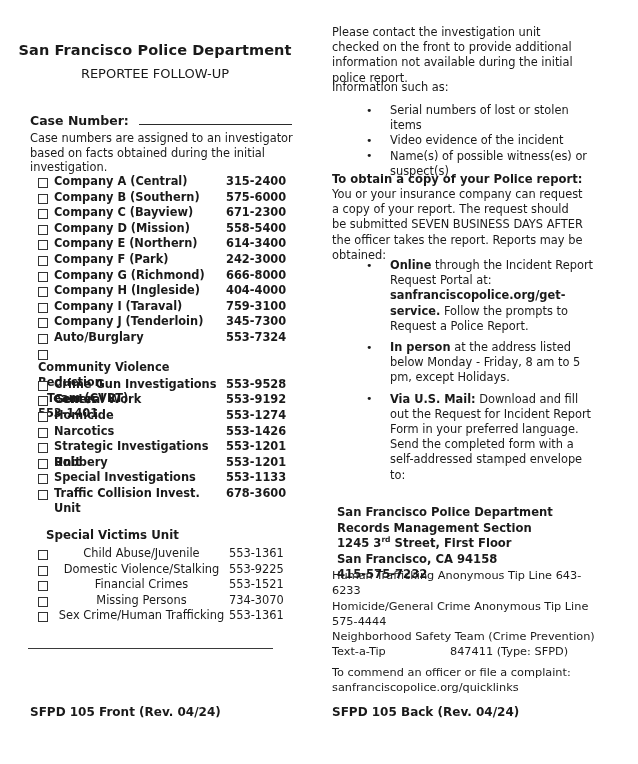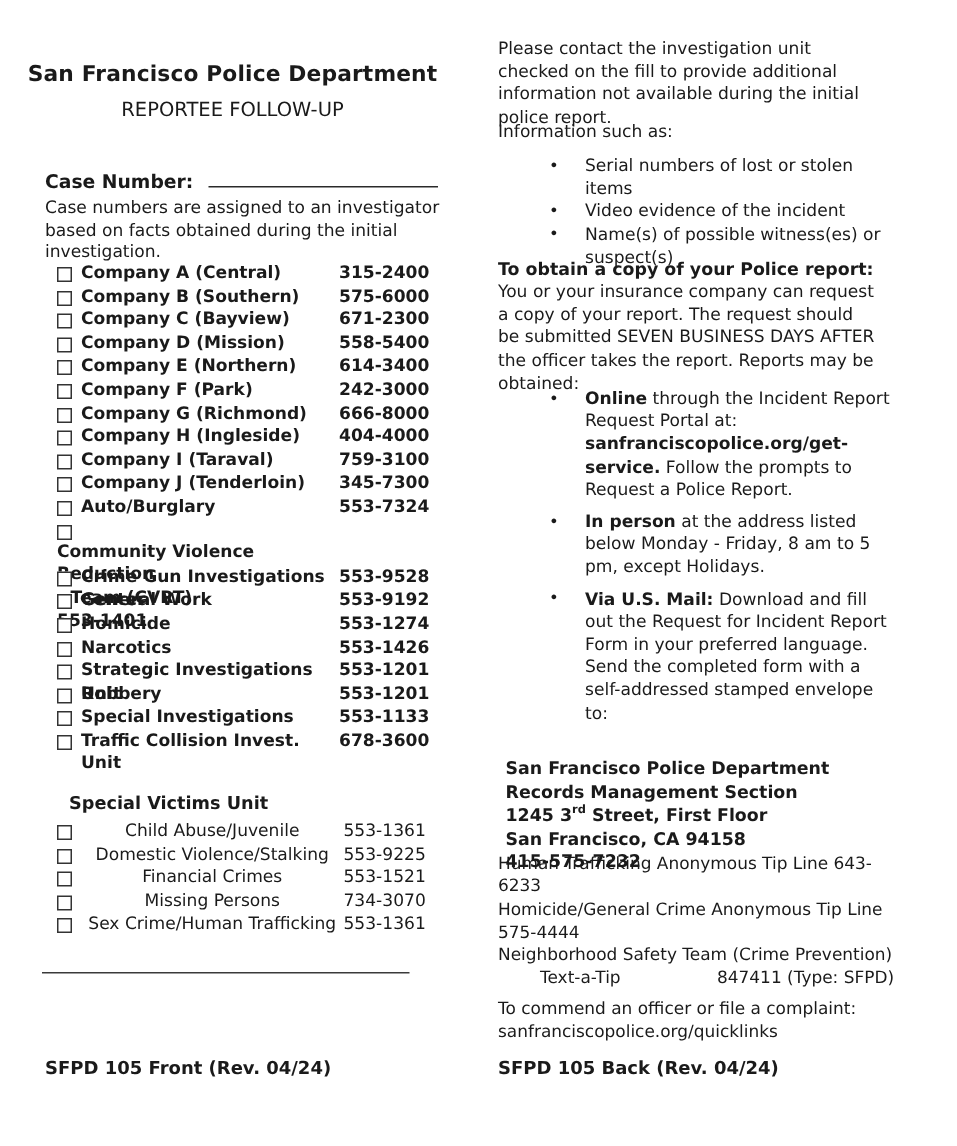--- a/index.html
+++ b/index.html
@@ -249,21 +249,20 @@
   .tiplines {
     position: absolute;
     left: 10px;
     top: 568px;
     width: 272px;
     font-size: 11.3px;
     line-height: 15.3px;
   }
   .tip-textatip {
     display: flex;
-    margin-left: 28px;
   }
   .tip-textatip .tl {
     width: 118px;
     flex: 0 0 auto;
   }
   .commend {
     position: absolute;
     left: 10px;
     top: 665px;
     width: 270px;
@@ -429,21 +428,21 @@
         </div>
       </div>
 
     <div class="officer-line"></div>
 
     <div class="footer-left">SFPD 105 Front (Rev. 04/24)</div>
   </div>
 
   <div class="col col-right">
 
-    <div class="r-block r-intro">Please contact the investigation unit checked on the fill to provide additional information not available during the initial police report.</div>
+    <div class="r-block r-intro">Please contact the investigation unit checked on the front to provide additional information not available during the initial police report.</div>
 
     <div class="r-block r-such">Information such as:</div>
 
     <ul class="bullets info-bullets" id="info-bullets">
         <li>Serial numbers of lost or stolen items</li>
         <li>Video evidence of the incident</li>
         <li>Name(s) of possible witness(es) or suspect(s)</li>
       </ul>
 
     <div class="r-obtain-head">To obtain a copy of your Police report:</div>

